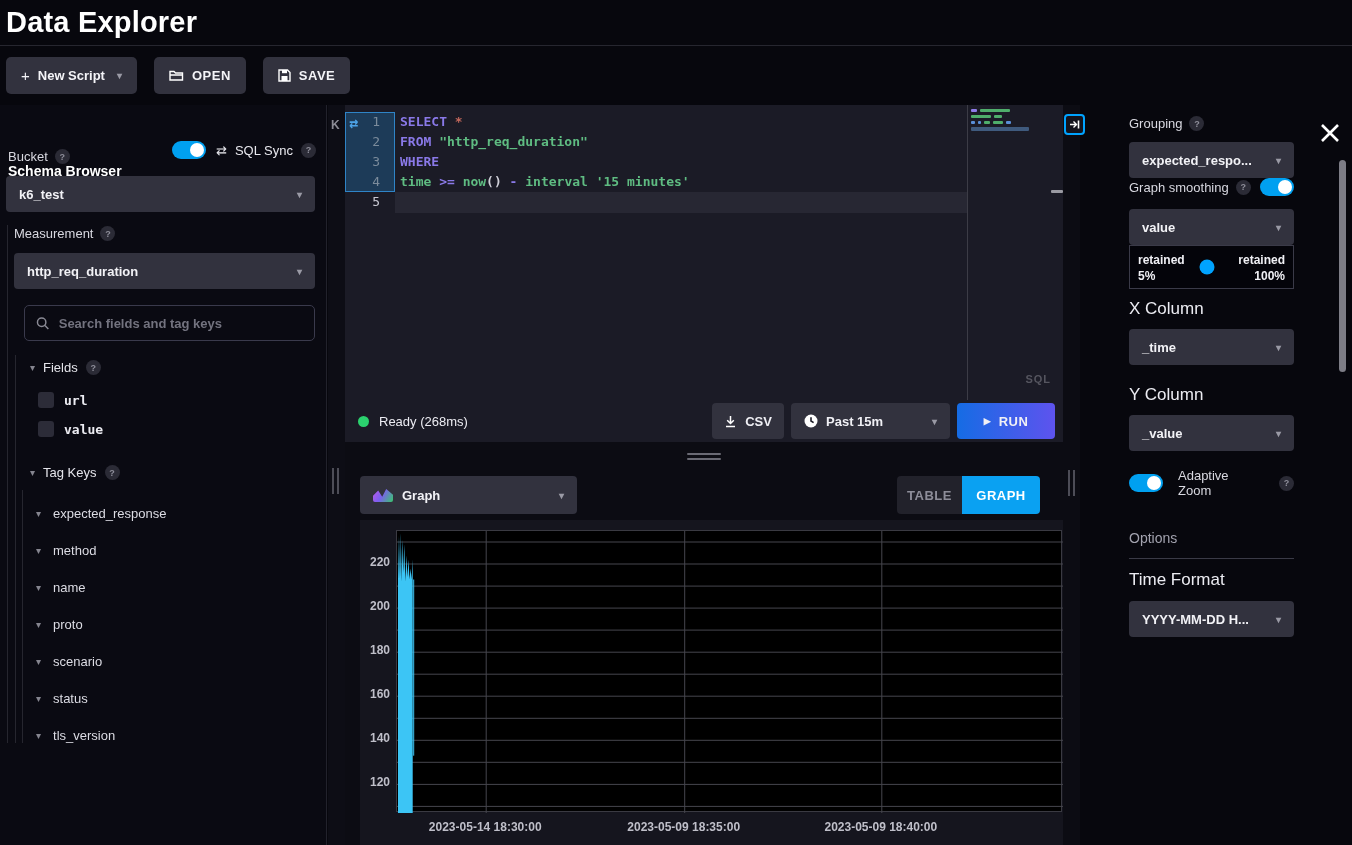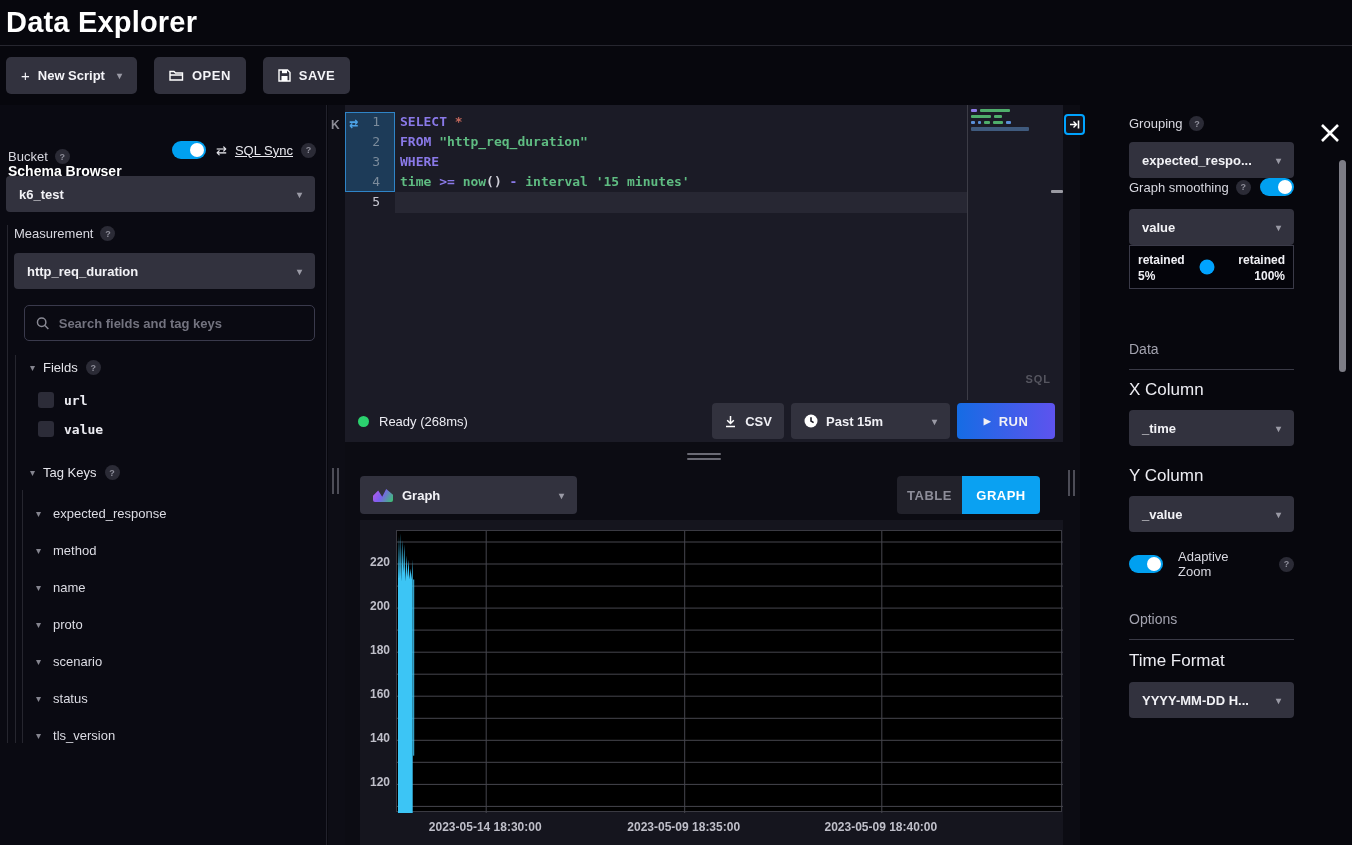--- a/index.html
+++ b/index.html
@@ -9,21 +9,21 @@
   .toolbar { height:59px; display:flex; align-items:center; padding-left:6px; gap:17px; }
   .btn { height:37px; background:#32323e; border-radius:5px; display:inline-flex; align-items:center; padding:0 15px; gap:8px; font-size:13px; font-weight:bold; color:#f4f4f8; cursor:pointer; }
   .caret { color:#9a9aa5; font-size:10px; }
   .main { position:relative; height:740px; }
   
   .sidebar { position:absolute; left:0; top:0; width:327px; height:740px; background:#0a0a12; border-right:1px solid #22222c; }
   .schema-row { position:absolute; left:8px; right:10px; top:16px; display:flex; align-items:center; }
   .schema-title { font-size:14px; font-weight:bold; color:#fff;margin-top:42px; }
   .toggle { width:34px; height:18px; border-radius:9px; background:#00a0f0; position:relative; flex:none; cursor:pointer; }
   .toggle .knob { position:absolute; right:2px; top:2px; width:14px; height:14px; border-radius:50%; background:#fff; }
-  .sync-label { font-size:13px; color:#e8e8ee; margin-left:8px;text-decoration:underline; }
+  .sync-label { font-size:13px; color:#e8e8ee; margin-left:8px; }
   .sync-glyph { color:#e8e8ee; font-size:13px; margin-left:10px; }
   .help { width:15px; height:15px; border-radius:50%; background:#2b2b36; color:#8f8f9b; font-size:9px; font-weight:bold; display:inline-flex; align-items:center; justify-content:center; flex:none; }
   .f-label { position:absolute; font-size:13px; color:#d8d8e0; display:flex; align-items:center; gap:7px; }
   .dropdown { background:#32323e; border-radius:4px; height:36px; display:flex; align-items:center; justify-content:space-between; padding:0 13px; font-size:13px; font-weight:bold; color:#f2f2f6; cursor:pointer; }
   .dd-bucket { position:absolute; left:6px; width:309px; top:71px; }
   .dd-meas { position:absolute; left:14px; width:301px; top:148px; }
   .searchbox { position:absolute; left:24px; width:291px; top:200px; height:36px; border:1px solid #3a3a4c; border-radius:5px; display:flex; align-items:center; padding:0 11px; gap:9px; }
   .searchbox input { background:transparent; border:none; outline:none; color:#c8c8d2; font-size:13px; font-weight:bold; width:100%; font-family:"Liberation Sans",sans-serif; }
   .searchbox input::placeholder { color:#73737f; }
   .tree-header { position:absolute; display:flex; align-items:center; gap:8px; font-size:13px; color:#e4e4ea; }
@@ -365,21 +365,20 @@
       </div>
       <div class="dropdown" style="margin-top:13px;">
         <span>value</span>
         <span class="caret">▾</span>
       </div>
       <div class="slider-box">
         <span class="col"><span>retained</span><br><span>5%</span></span>
         <span class="slider-dot"></span>
         <span class="col r"><span>retained</span><br><span>100%</span></span>
       </div>
-      <div class="rp-section" style="margin-top:52px;">Data</div>
       <div class="rp-big" style="margin-top:10px;">X Column</div>
       <div class="dropdown" style="margin-top:10px;">
         <span>_time</span>
         <span class="caret">▾</span>
       </div>
       <div class="rp-big" style="margin-top:20px;">Y Column</div>
       <div class="dropdown" style="margin-top:10px;">
         <span>_value</span>
         <span class="caret">▾</span>
       </div>

